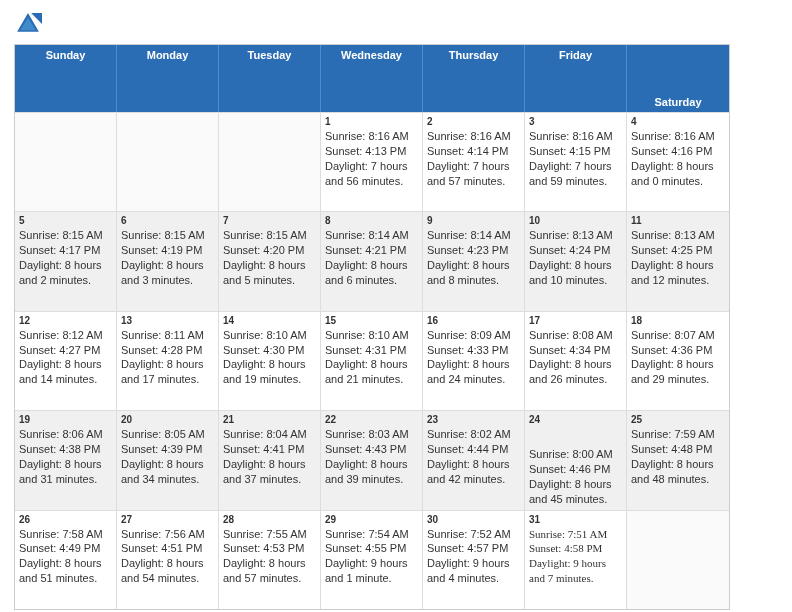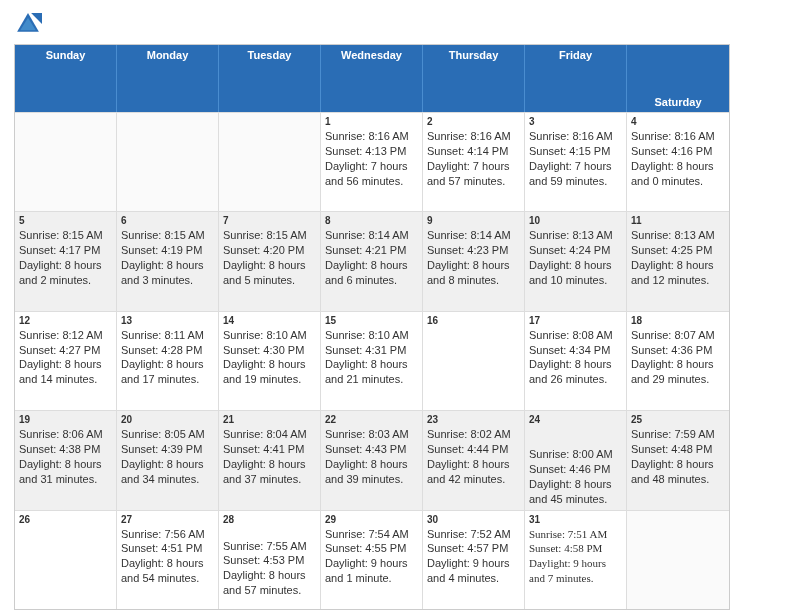--- a/index.html
+++ b/index.html
@@ -239,20 +239,23 @@
 Daylight: 8 hours and 19 minutes.</div>
           </div>
           <div class="cal-cell">
             <div class="day-num">15</div>
             <div class="day-info" style="white-space: pre-line;">Sunrise: 8:10 AM
 Sunset: 4:31 PM
 Daylight: 8 hours and 21 minutes.</div>
           </div>
           <div class="cal-cell">
             <div class="day-num">16</div>
+            <div class="day-info" style="white-space: pre-line;">Sunrise: 8:09 AM
+Sunset: 4:33 PM
+Daylight: 8 hours and 24 minutes.</div>
           </div>
           <div class="cal-cell">
             <div class="day-num">17</div>
             <div class="day-info" style="white-space: pre-line;">Sunrise: 8:08 AM
 Sunset: 4:34 PM
 Daylight: 8 hours and 26 minutes.</div>
           </div>
           <div class="cal-cell">
             <div class="day-num">18</div>
             <div class="day-info" style="white-space: pre-line;">Sunrise: 8:07 AM
@@ -300,30 +303,33 @@
           <div class="cal-cell shaded">
             <div class="day-num">25</div>
             <div class="day-info" style="white-space: pre-line;">Sunrise: 7:59 AM
 Sunset: 4:48 PM
 Daylight: 8 hours and 48 minutes.</div>
           </div>
         </div>
         <div class="cal-row">
           <div class="cal-cell">
             <div class="day-num">26</div>
+            <div class="day-info" style="white-space: pre-line;">Sunrise: 7:58 AM
+Sunset: 4:49 PM
+Daylight: 8 hours and 51 minutes.</div>
           </div>
           <div class="cal-cell">
             <div class="day-num">27</div>
             <div class="day-info" style="white-space: pre-line;">Sunrise: 7:56 AM
 Sunset: 4:51 PM
 Daylight: 8 hours and 54 minutes.</div>
           </div>
           <div class="cal-cell">
             <div class="day-num">28</div>
-            <div class="day-info" style="white-space: pre-line; margin-top: 12px;">Sunrise: 7:55 AM
+            <div class="day-info" style="white-space: pre-line;">Sunrise: 7:55 AM
 Sunset: 4:53 PM
 Daylight: 8 hours and 57 minutes.</div>
           </div>
           <div class="cal-cell">
             <div class="day-num">29</div>
             <div class="day-info" style="white-space: pre-line;">Sunrise: 7:54 AM
 Sunset: 4:55 PM
 Daylight: 9 hours and 1 minute.</div>
           </div>
           <div class="cal-cell">

